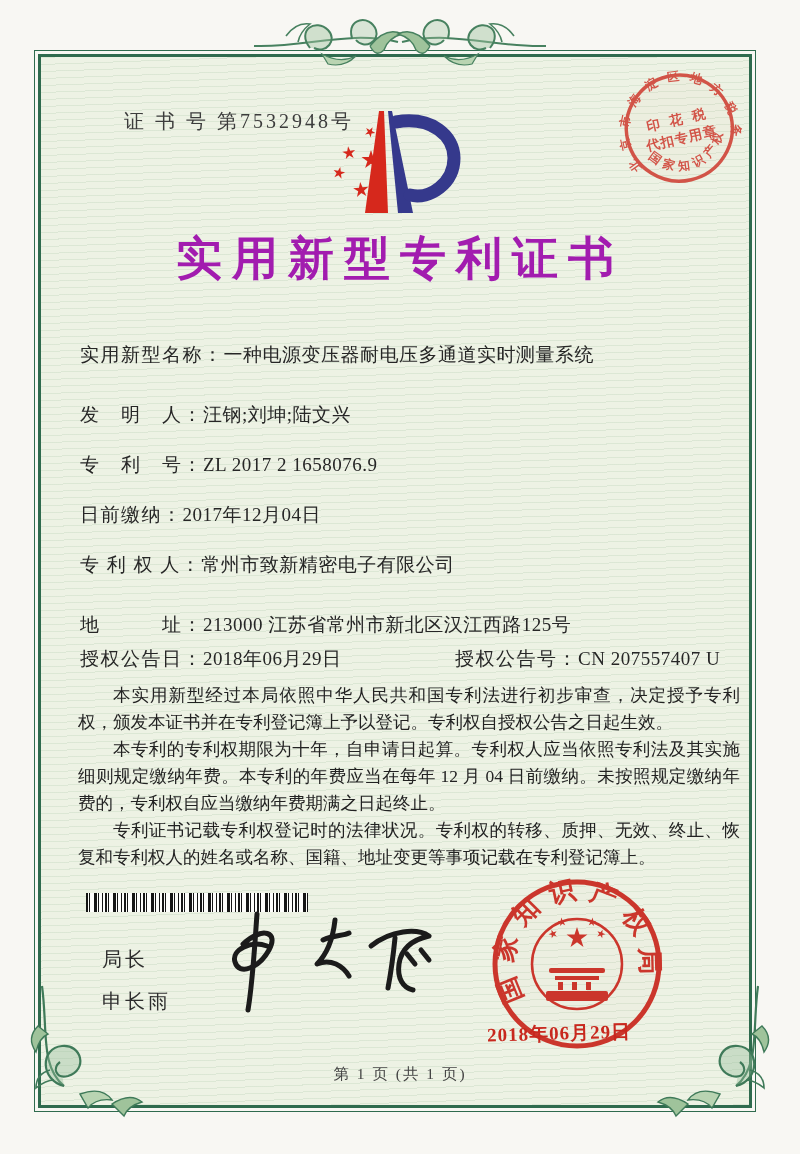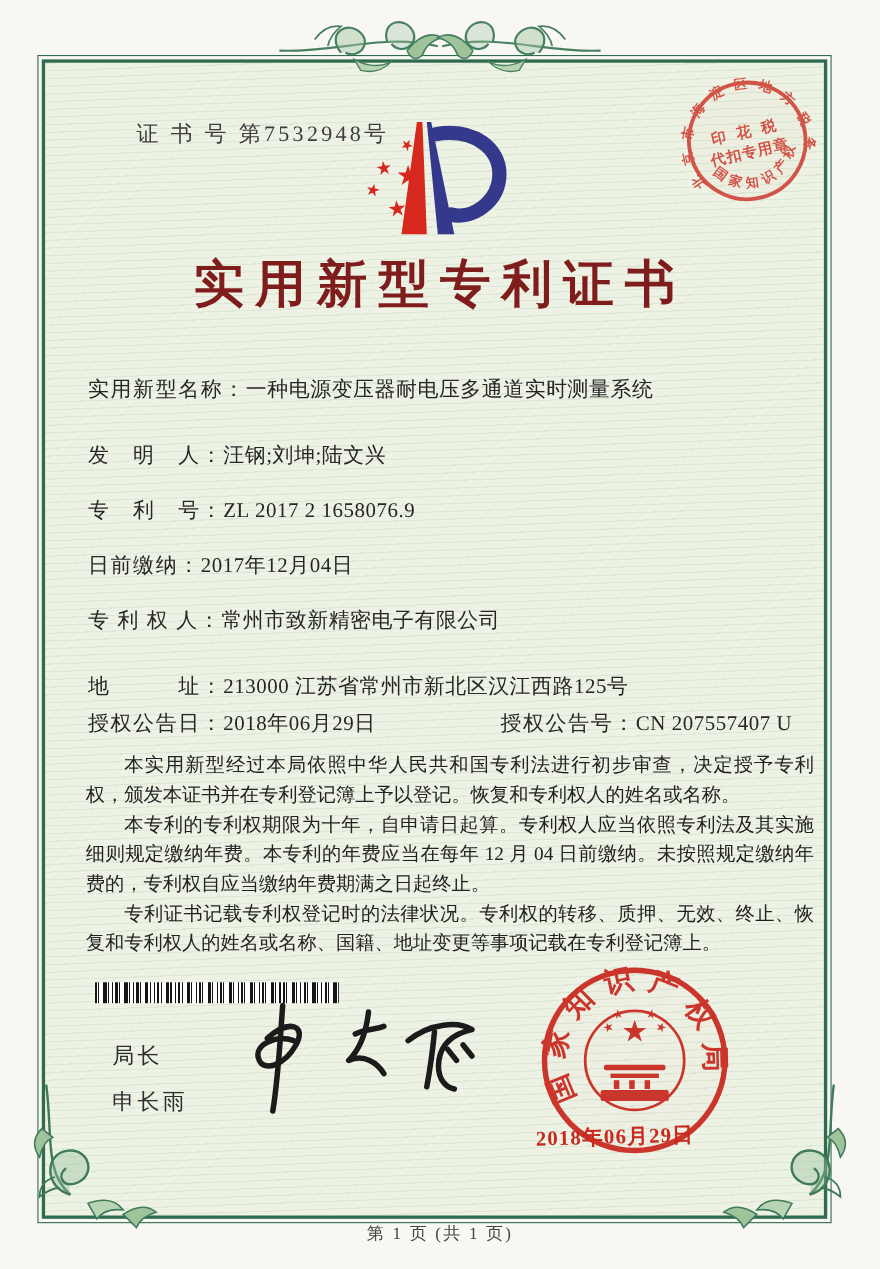--- a/index.html
+++ b/index.html
@@ -16,21 +16,21 @@
   .frame-inner{
     position:absolute;left:3px;top:3px;right:3px;bottom:3px;
     border:3px solid #2f6b4e;box-sizing:border-box;
     background:
       repeating-linear-gradient(178deg, rgba(150,186,150,.20) 0 1px, rgba(255,255,255,0) 1px 7px),
       #edf2e4;
   }
   .txt{position:absolute;}
   .cert-no{left:102px;top:108px;font-size:20px;letter-spacing:3px;color:#3c3c3c;margin-left:22px;}
   .title{left:0;right:0;top:228px;text-align:center;font-size:46px;font-weight:700;
-         letter-spacing:10px;color:#7f1d1d;}
+         letter-spacing:10px;color:#a21caf;}
   .field-row{position:absolute;left:80px;width:662px;font-size:19px;line-height:25px;
              letter-spacing:.5px;color:#262626;white-space:nowrap;}
   .field-row .lbl{letter-spacing:1.5px;}
   .grant-no{position:absolute;left:375px;top:0;}
   .paras{position:absolute;left:78px;top:682px;width:662px;font-size:17.5px;
          line-height:27px;text-align:justify;color:#222;}
   .paras p{margin:0;text-indent:2em;}
   .barcode{
     position:absolute;left:86px;top:893px;width:222px;height:19px;
     background:repeating-linear-gradient(90deg,
@@ -44,21 +44,21 @@
   .official.t2{top:988px;}
   .sig-svg{position:absolute;left:205px;top:910px;}
   .seal-svg{position:absolute;left:482px;top:872px;opacity:.92;}
   .seal-date{
     position:absolute;left:487px;top:1020px;width:190px;font-size:19px;font-weight:600;
     letter-spacing:1px;color:#c8281e;transform:rotate(-1.5deg);white-space:nowrap;
   }
   .stamp-svg{position:absolute;left:604px;top:52px;transform:rotate(-13deg);opacity:.88;}
   .logo-svg{position:absolute;left:318px;top:110px;}
   .footer{left:0;right:0;top:1064px;text-align:center;font-size:15.5px;
-          letter-spacing:2px;color:#444;margin-top:47px;}
+          letter-spacing:2px;color:#444;}
   .orn-top{position:absolute;left:252px;top:6px;}
   .orn-bl{position:absolute;left:20px;top:982px;}
   .orn-br{position:absolute;left:628px;top:982px;transform:scaleX(-1);}
 </style>
 </head>
 <body>
 
 <div class="sheet">
 
   <div class="frame">
@@ -157,21 +157,21 @@
     <span class="lbl">地　　　址：</span><span>213000 江苏省常州市新北区汉江西路125号</span>
   </div>
   <div class="field-row" style="top:646px">
     <span class="lbl">授权公告日：</span><span>2018年06月29日</span>
     <span class="grant-no">
       <span class="lbl">授权公告号：</span><span>CN 207557407 U</span>
     </span>
   </div>
 
   <div class="paras">
-    <p>本实用新型经过本局依照中华人民共和国专利法进行初步审查，决定授予专利权，颁发本证书并在专利登记簿上予以登记。恢复和专利权人的姓名或名称。</p>
+    <p>本实用新型经过本局依照中华人民共和国专利法进行初步审查，决定授予专利权，颁发本证书并在专利登记簿上予以登记。专利权自授权公告之日起生效。</p>
     <p>本专利的专利权期限为十年，自申请日起算。专利权人应当依照专利法及其实施细则规定缴纳年费。本专利的年费应当在每年 12 月 04 日前缴纳。未按照规定缴纳年费的，专利权自应当缴纳年费期满之日起终止。</p>
     <p>专利证书记载专利权登记时的法律状况。专利权的转移、质押、无效、终止、恢复和专利权人的姓名或名称、国籍、地址变更等事项记载在专利登记簿上。</p>
   </div>
 
   <div class="barcode"></div>
 
   <div class="official t1">局长</div>
   <div class="official t2">申长雨</div>
 
   <svg class="sig-svg" width="230" height="105" viewBox="0 0 230 105">

